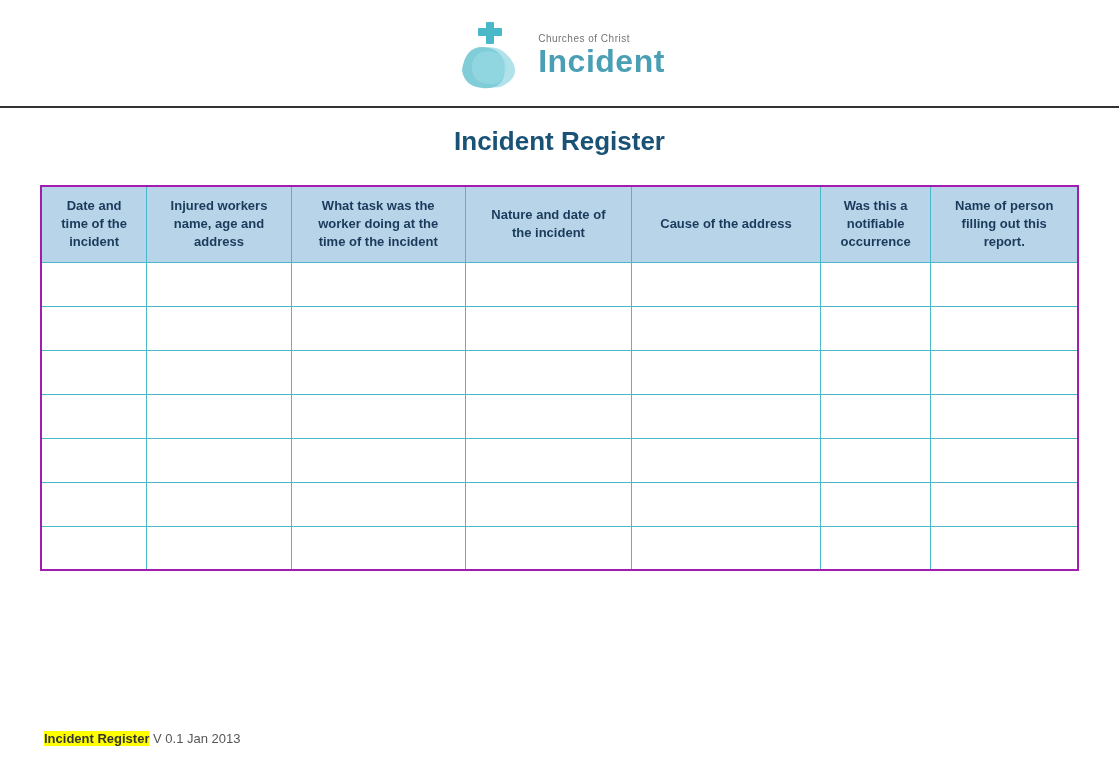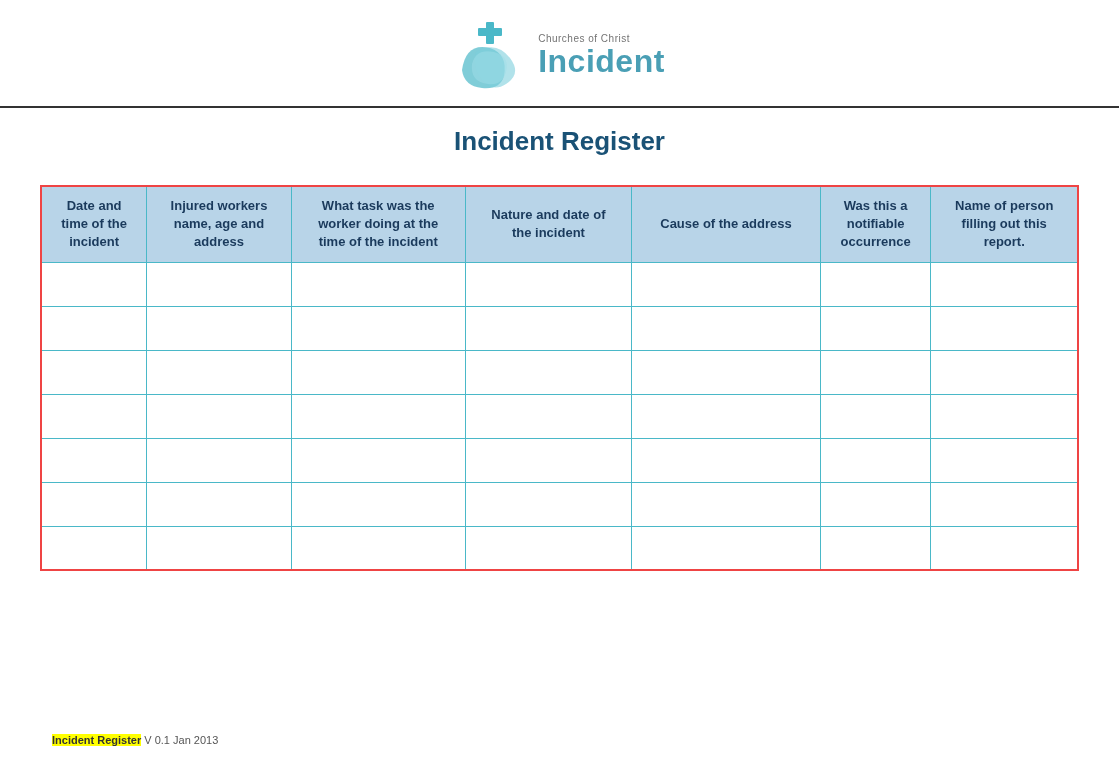--- a/index.html
+++ b/index.html
@@ -78,21 +78,21 @@
 
     
     .table-container {
       padding: 0 40px;
       margin-top: 10px;
     }
 
     table {
       width: 100%;
       border-collapse: collapse;
-      border: 2px solid #ef4444;
+      border: 2px solid #a21caf;
     }
 
     thead tr {
       background-color: #b8d4e8;
     }
 
     thead th {
       border: 1.5px solid #4ab8c8;
       padding: 10px 8px;
       text-align: center;
@@ -109,22 +109,22 @@
 
     tbody td {
       border: 1.5px solid #4ab8c8;
       padding: 6px;
     }
 
     
     .footer {
       position: absolute;
       bottom: 18px;
-      left: 52px;
-      font-size: 11px;
+      left: 44px;
+      font-size: 13px;
     }
 
     .footer-highlight {
       background-color: #ffff00;
       color: #333;
       font-weight: bold;
     }
 
     .footer-normal {
       color: #555;

